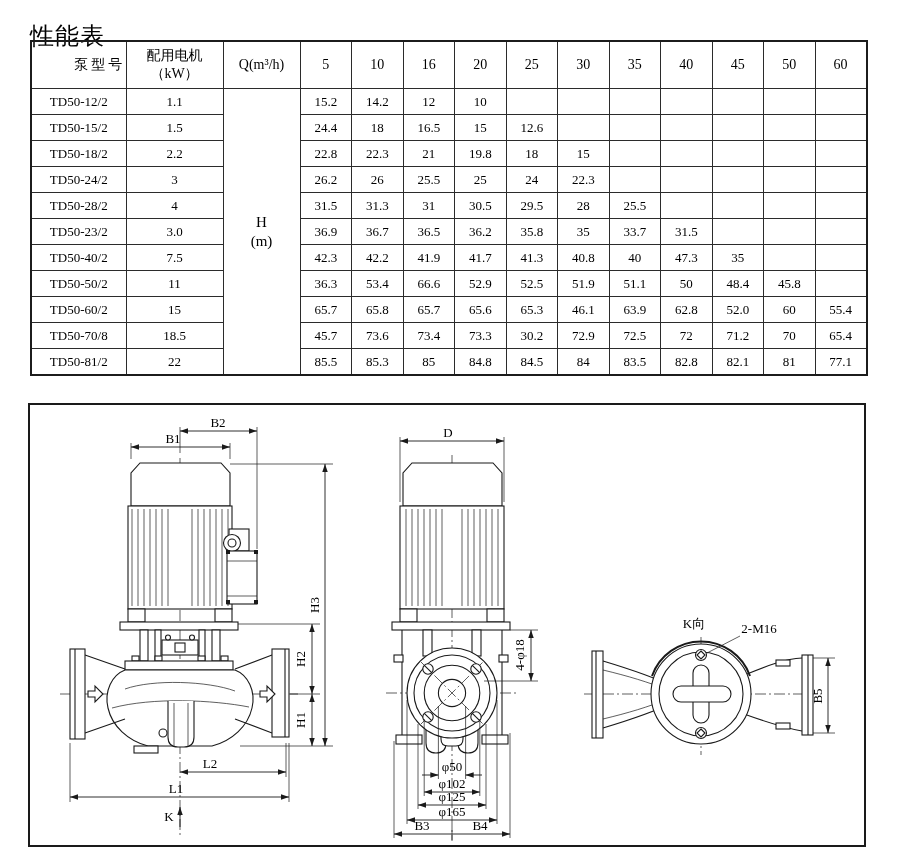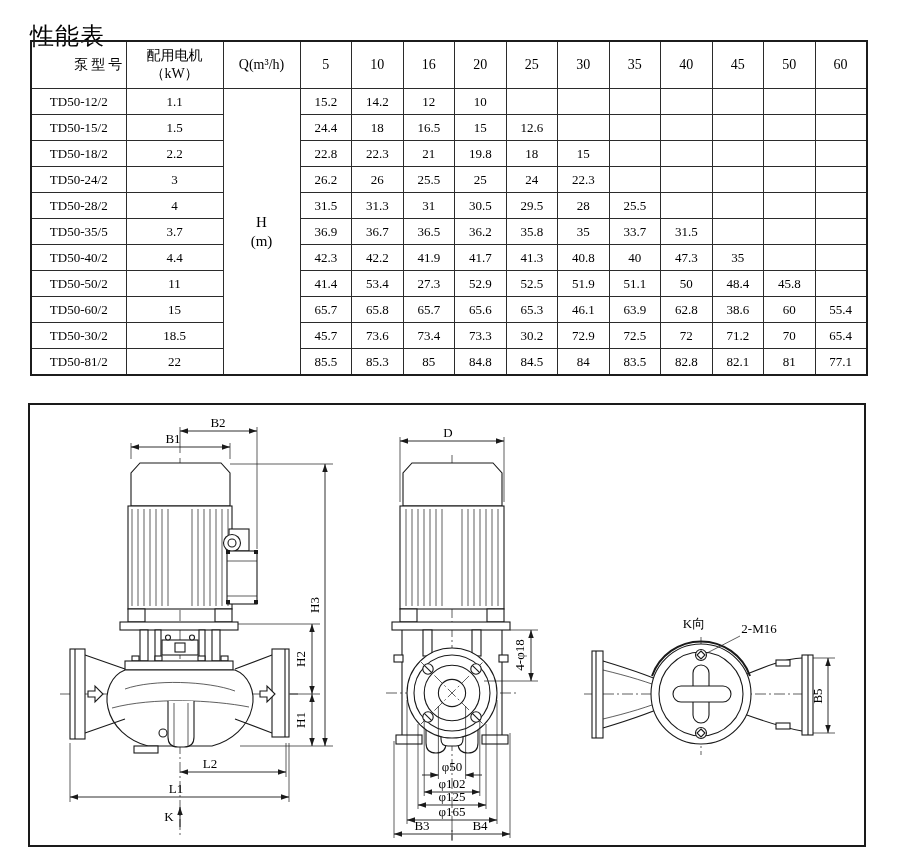--- a/index.html
+++ b/index.html
@@ -146,81 +146,81 @@
         <td>30.5</td>
         <td>29.5</td>
         <td>28</td>
         <td>25.5</td>
         <td></td>
         <td></td>
         <td></td>
         <td></td>
       </tr>
       <tr>
-        <td>TD50-35/5</td>
-        <td>3.7</td>
+        <td>TD50-23/2</td>
+        <td>3.0</td>
         <td>36.9</td>
         <td>36.7</td>
         <td>36.5</td>
         <td>36.2</td>
         <td>35.8</td>
         <td>35</td>
         <td>33.7</td>
         <td>31.5</td>
         <td></td>
         <td></td>
         <td></td>
       </tr>
       <tr>
         <td>TD50-40/2</td>
-        <td>4.4</td>
+        <td>7.5</td>
         <td>42.3</td>
         <td>42.2</td>
         <td>41.9</td>
         <td>41.7</td>
         <td>41.3</td>
         <td>40.8</td>
         <td>40</td>
         <td>47.3</td>
         <td>35</td>
         <td></td>
         <td></td>
       </tr>
       <tr>
         <td>TD50-50/2</td>
         <td>11</td>
-        <td>41.4</td>
+        <td>36.3</td>
         <td>53.4</td>
-        <td>27.3</td>
+        <td>66.6</td>
         <td>52.9</td>
         <td>52.5</td>
         <td>51.9</td>
         <td>51.1</td>
         <td>50</td>
         <td>48.4</td>
         <td>45.8</td>
         <td></td>
       </tr>
       <tr>
         <td>TD50-60/2</td>
         <td>15</td>
         <td>65.7</td>
         <td>65.8</td>
         <td>65.7</td>
         <td>65.6</td>
         <td>65.3</td>
         <td>46.1</td>
         <td>63.9</td>
         <td>62.8</td>
-        <td>38.6</td>
+        <td>52.0</td>
         <td>60</td>
         <td>55.4</td>
       </tr>
       <tr>
-        <td>TD50-30/2</td>
+        <td>TD50-70/8</td>
         <td>18.5</td>
         <td>45.7</td>
         <td>73.6</td>
         <td>73.4</td>
         <td>73.3</td>
         <td>30.2</td>
         <td>72.9</td>
         <td>72.5</td>
         <td>72</td>
         <td>71.2</td>

